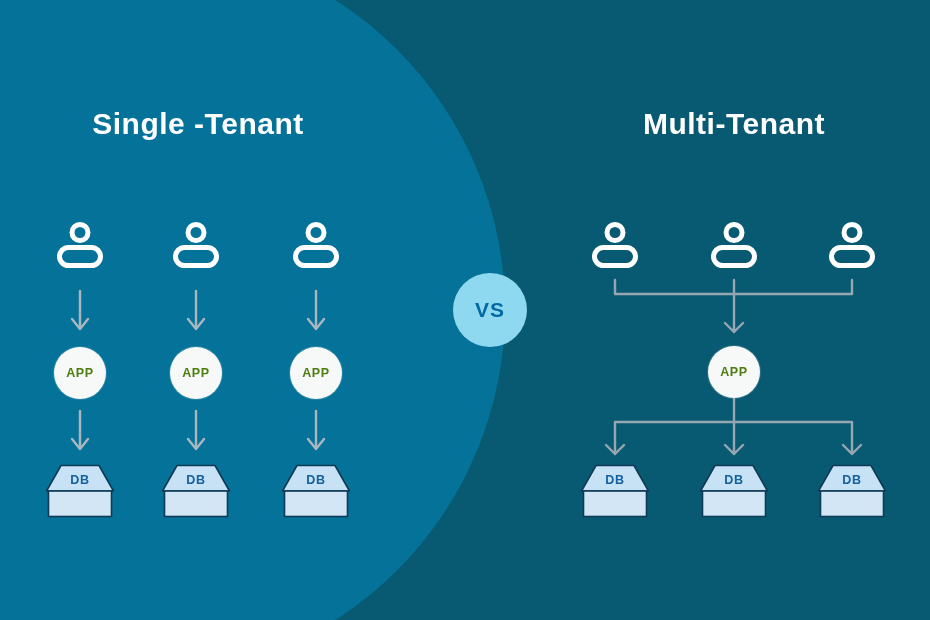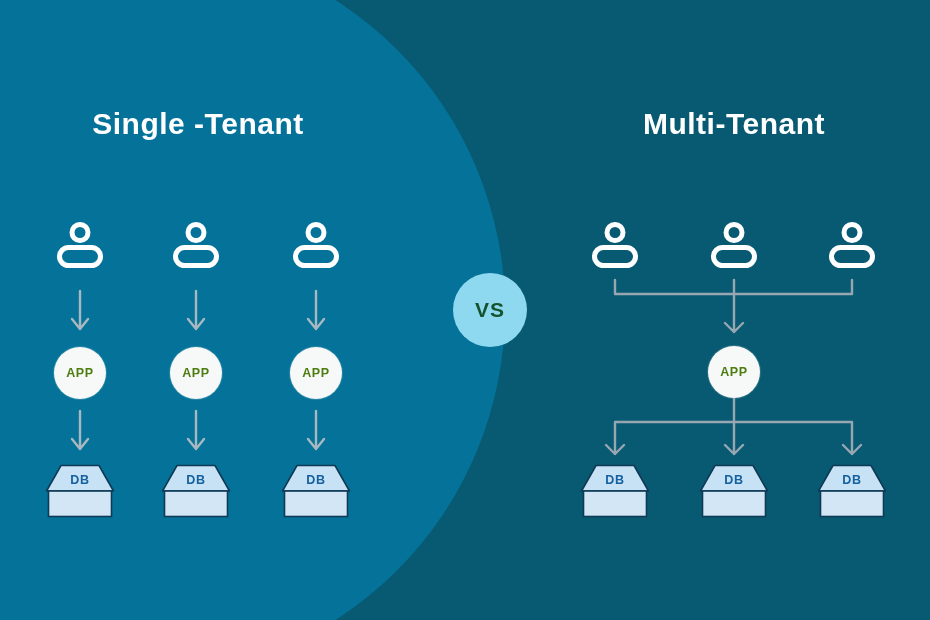--- a/index.html
+++ b/index.html
@@ -14,21 +14,21 @@
   }
   .panel-title{
     position:absolute;top:104px;width:320px;height:40px;line-height:40px;
     text-align:center;color:#FFFFFF;font-size:30px;font-weight:700;letter-spacing:.5px;
   }
   #left-title{left:38px;}
   #right-title{left:574px;}
   .vs-badge{
     position:absolute;left:453px;top:273px;width:74px;height:74px;border-radius:50%;
     background:#8FD9F0;display:flex;align-items:center;justify-content:center;
-    color:#14532d;font-size:21px;font-weight:700;letter-spacing:1px;
+    color:#0369a1;font-size:21px;font-weight:700;letter-spacing:1px;
   }
   .abs{position:absolute;}
   .app-circle{
     position:absolute;width:52px;height:52px;border-radius:50%;background:#F6F9F8;
     display:flex;align-items:center;justify-content:center;
     color:#4d7c0f;font-size:12.5px;font-weight:700;letter-spacing:.6px;
     box-shadow:0 0 0 1px rgba(255,255,255,.15);
   }
   .db-text{
     font-family:"Liberation Sans","DejaVu Sans",sans-serif;

